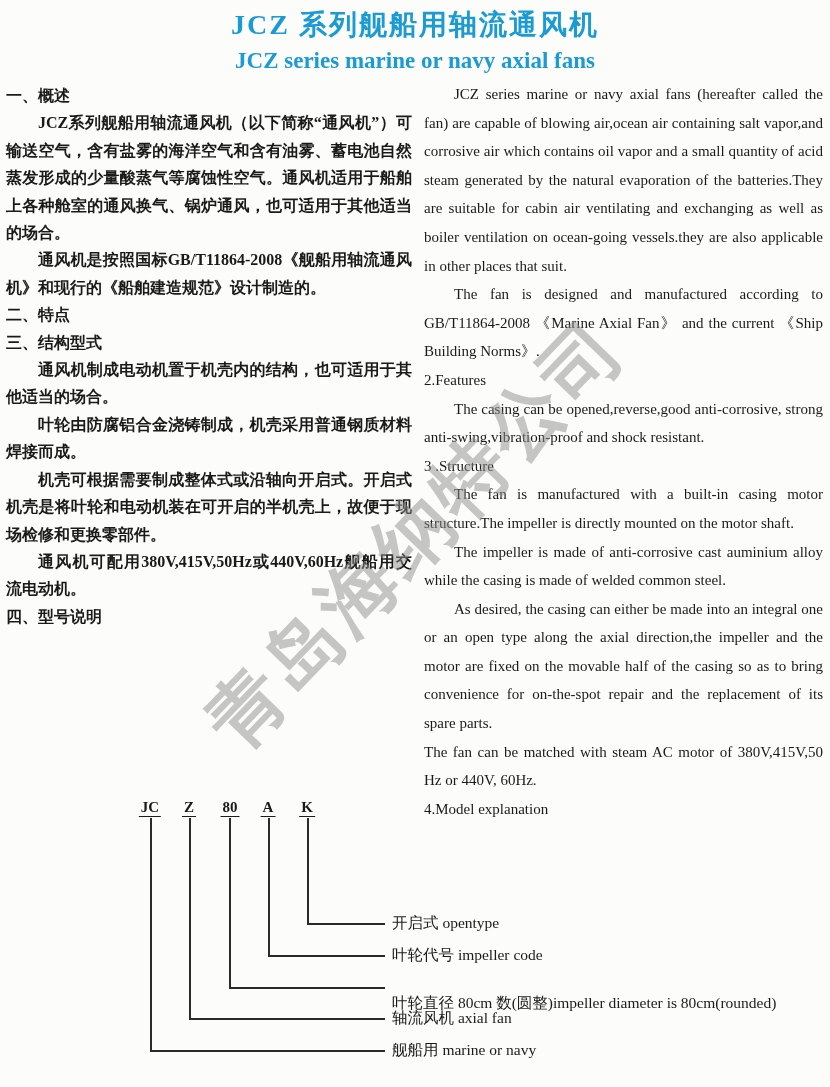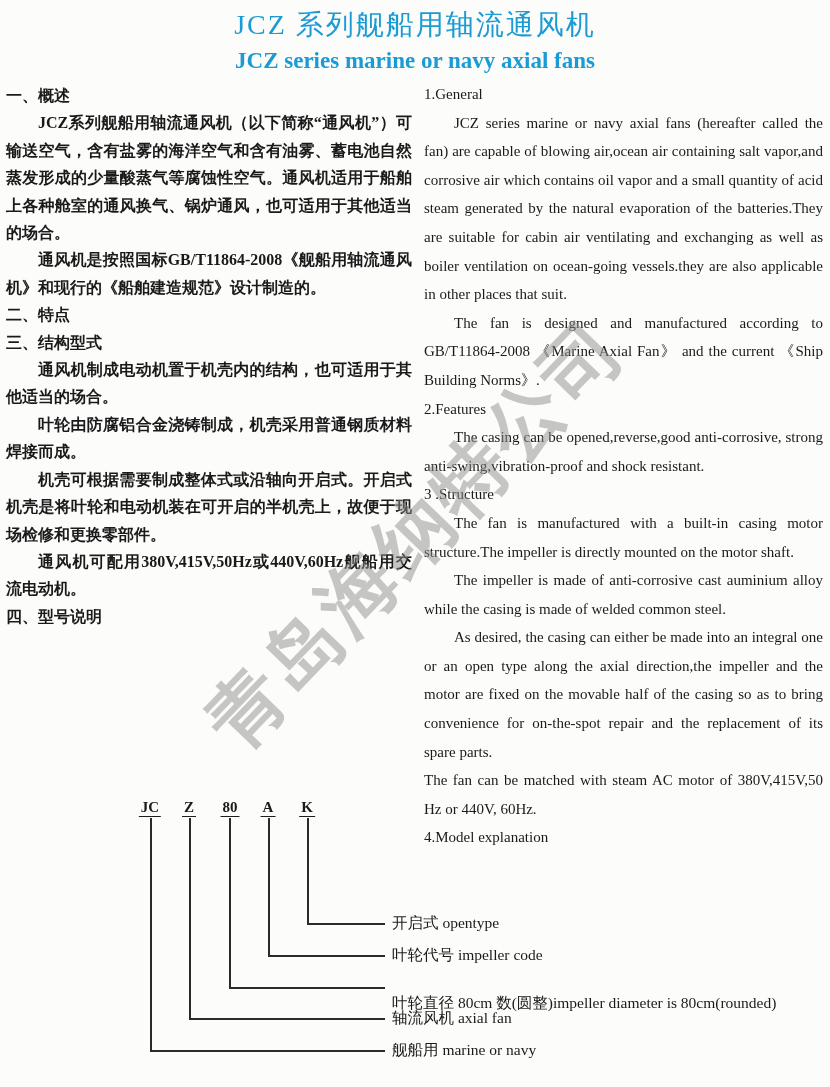--- a/index.html
+++ b/index.html
@@ -5,21 +5,21 @@
   html,body{margin:0;padding:0;}
   body{
     width:830px;height:1087px;position:relative;overflow:hidden;
     background:#fcfcfb;color:#1a1a1a;
     font-family:"Liberation Serif","DejaVu Serif",serif;
   }
   .page{position:absolute;inset:0;}
   
   .title-zh{
     position:absolute;top:6px;left:0;width:100%;text-align:center;
-    font-size:28px;font-weight:normal;letter-spacing:2px;
+    font-size:28px;font-weight:bold;letter-spacing:2px;
     font-family:"Liberation Serif","DejaVu Serif",serif;
   }
   .title-en{
     position:absolute;top:40px;left:0;width:100%;text-align:center;
     font-size:23px;font-weight:600;
     font-family:"Liberation Serif","DejaVu Serif",serif;
     margin-top:8px;
   }
   
   .col{position:absolute;text-align:justify;}
@@ -68,21 +68,20 @@
     <h3 class="zh-head">二、特点</h3>
     <h3 class="zh-head">三、结构型式</h3>
     <p class="zh indent">通风机制成电动机置于机壳内的结构，也可适用于其他适当的场合。</p>
     <p class="zh indent">叶轮由防腐铝合金浇铸制成，机壳采用普通钢质材料焊接而成。</p>
     <p class="zh indent">机壳可根据需要制成整体式或沿轴向开启式。开启式机壳是将叶轮和电动机装在可开启的半机壳上，故便于现场检修和更换零部件。</p>
     <p class="zh indent gap-md">通风机可配用380V,415V,50Hz或440V,60Hz舰船用交流电动机。</p>
     <h3 class="zh-head">四、型号说明</h3>
   </div>
 
   <div class="col col-right">
-    <h3 class="en-head">1.General</h3>
     <p class="indent">JCZ series marine or navy axial fans (hereafter called the fan) are capable of blowing air,ocean air containing salt vapor,and corrosive air which contains oil vapor and a small quantity of acid steam generated by the natural evaporation of the batteries.They are suitable for cabin air ventilating and exchanging as well as boiler ventilation on ocean-going vessels.they are also applicable in other places that suit.</p>
     <p class="indent">The fan is designed and manufactured according to GB/T11864-2008 《Marine Axial Fan》 and the current 《Ship Building Norms》.</p>
     <h3 class="en-head">2.Features</h3>
     <p class="indent">The casing can be opened,reverse,good anti-corrosive, strong anti-swing,vibration-proof and shock resistant.</p>
     <h3 class="en-head">3 .Structure</h3>
     <p class="indent">The fan is manufactured with a built-in casing motor structure.The impeller is directly mounted on the motor shaft.</p>
     <p class="indent">The impeller is made of anti-corrosive cast auminium alloy while the casing is made of welded common steel.</p>
     <p class="indent">As desired, the casing can either be made into an integral one or an open type along the axial direction,the impeller and the motor are fixed on the movable half of the casing so as to bring convenience for on-the-spot repair and the replacement of its spare parts.</p>
     <p>The fan can be matched with steam AC motor of 380V,415V,50 Hz or 440V, 60Hz.</p>
     <h3 class="en-head">4.Model explanation</h3>

